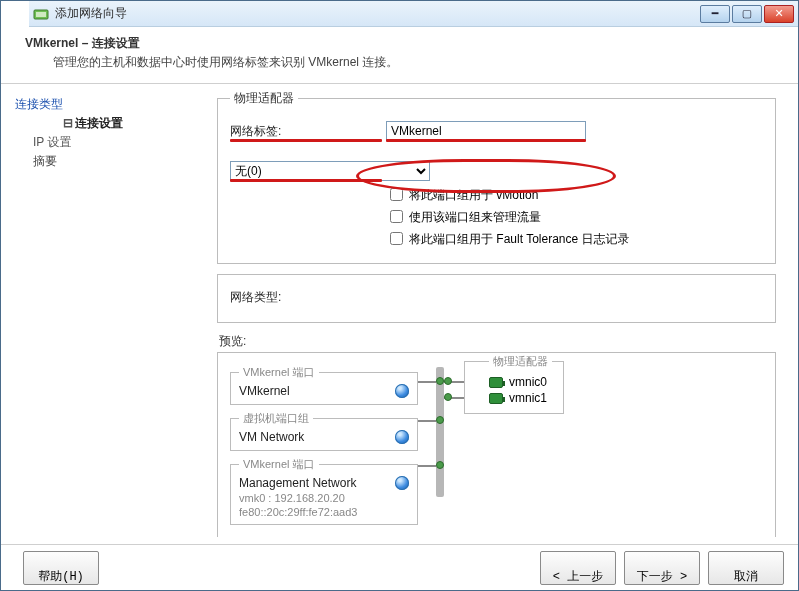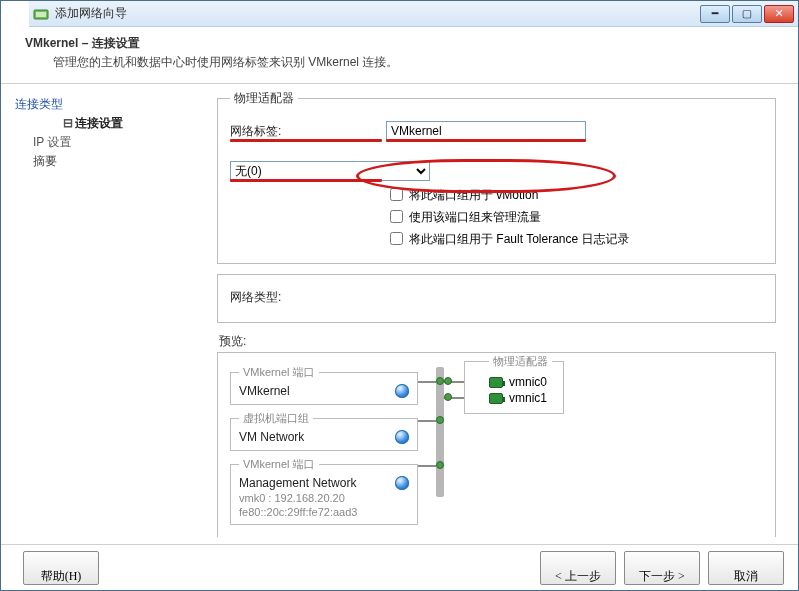--- a/index.html
+++ b/index.html
@@ -166,21 +166,21 @@
     padding:0 14px;
     background:#fff;
   }
   .btn {
     height:25px;
     min-width:76px;
     padding:16px 10px;
     background:linear-gradient(#fdfdfd,#e7e7e7);
     border:1px solid #8a8a8a;
     border-radius:2px;
-    font-family:Liberation Serif, serif; font-size:12px;
+    font-family:Liberation Mono, monospace; font-size:12px;
     cursor:pointer;
   }
   .footer .spacer { flex:1; }
   .footer .btn { margin-left:8px; }
 </style>
 </head>
 <body>
 
 <div class="window">
 

